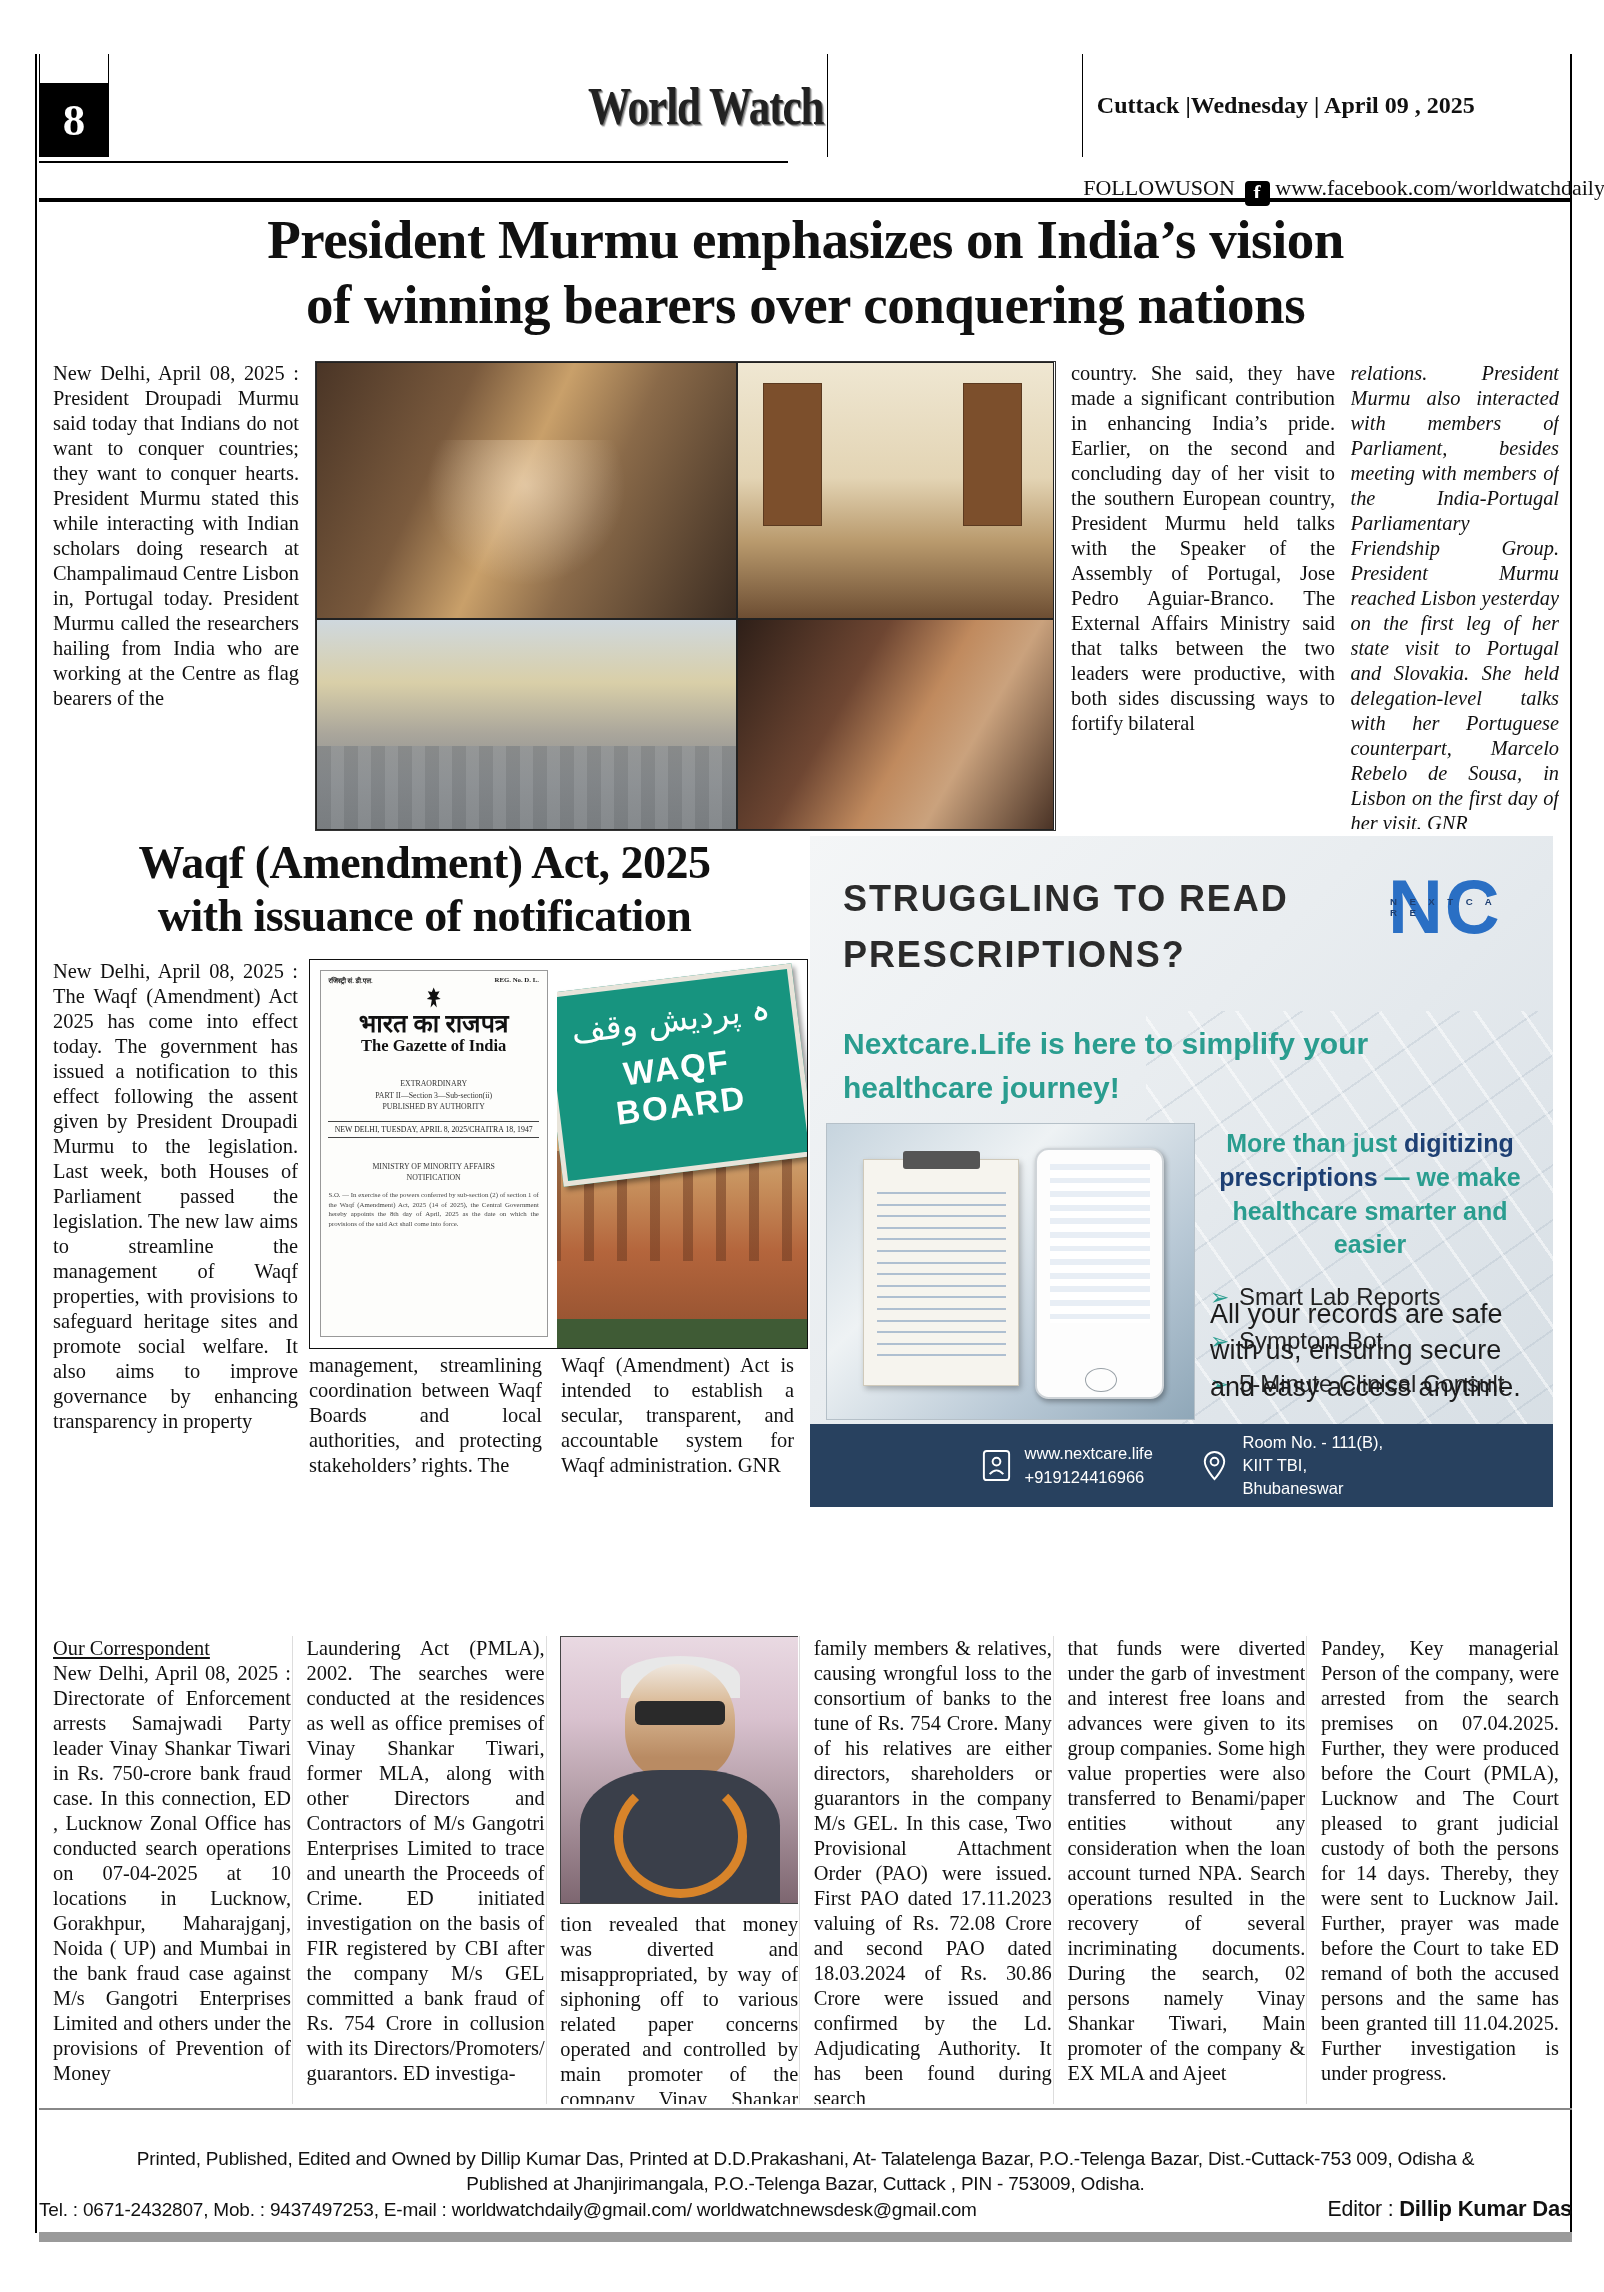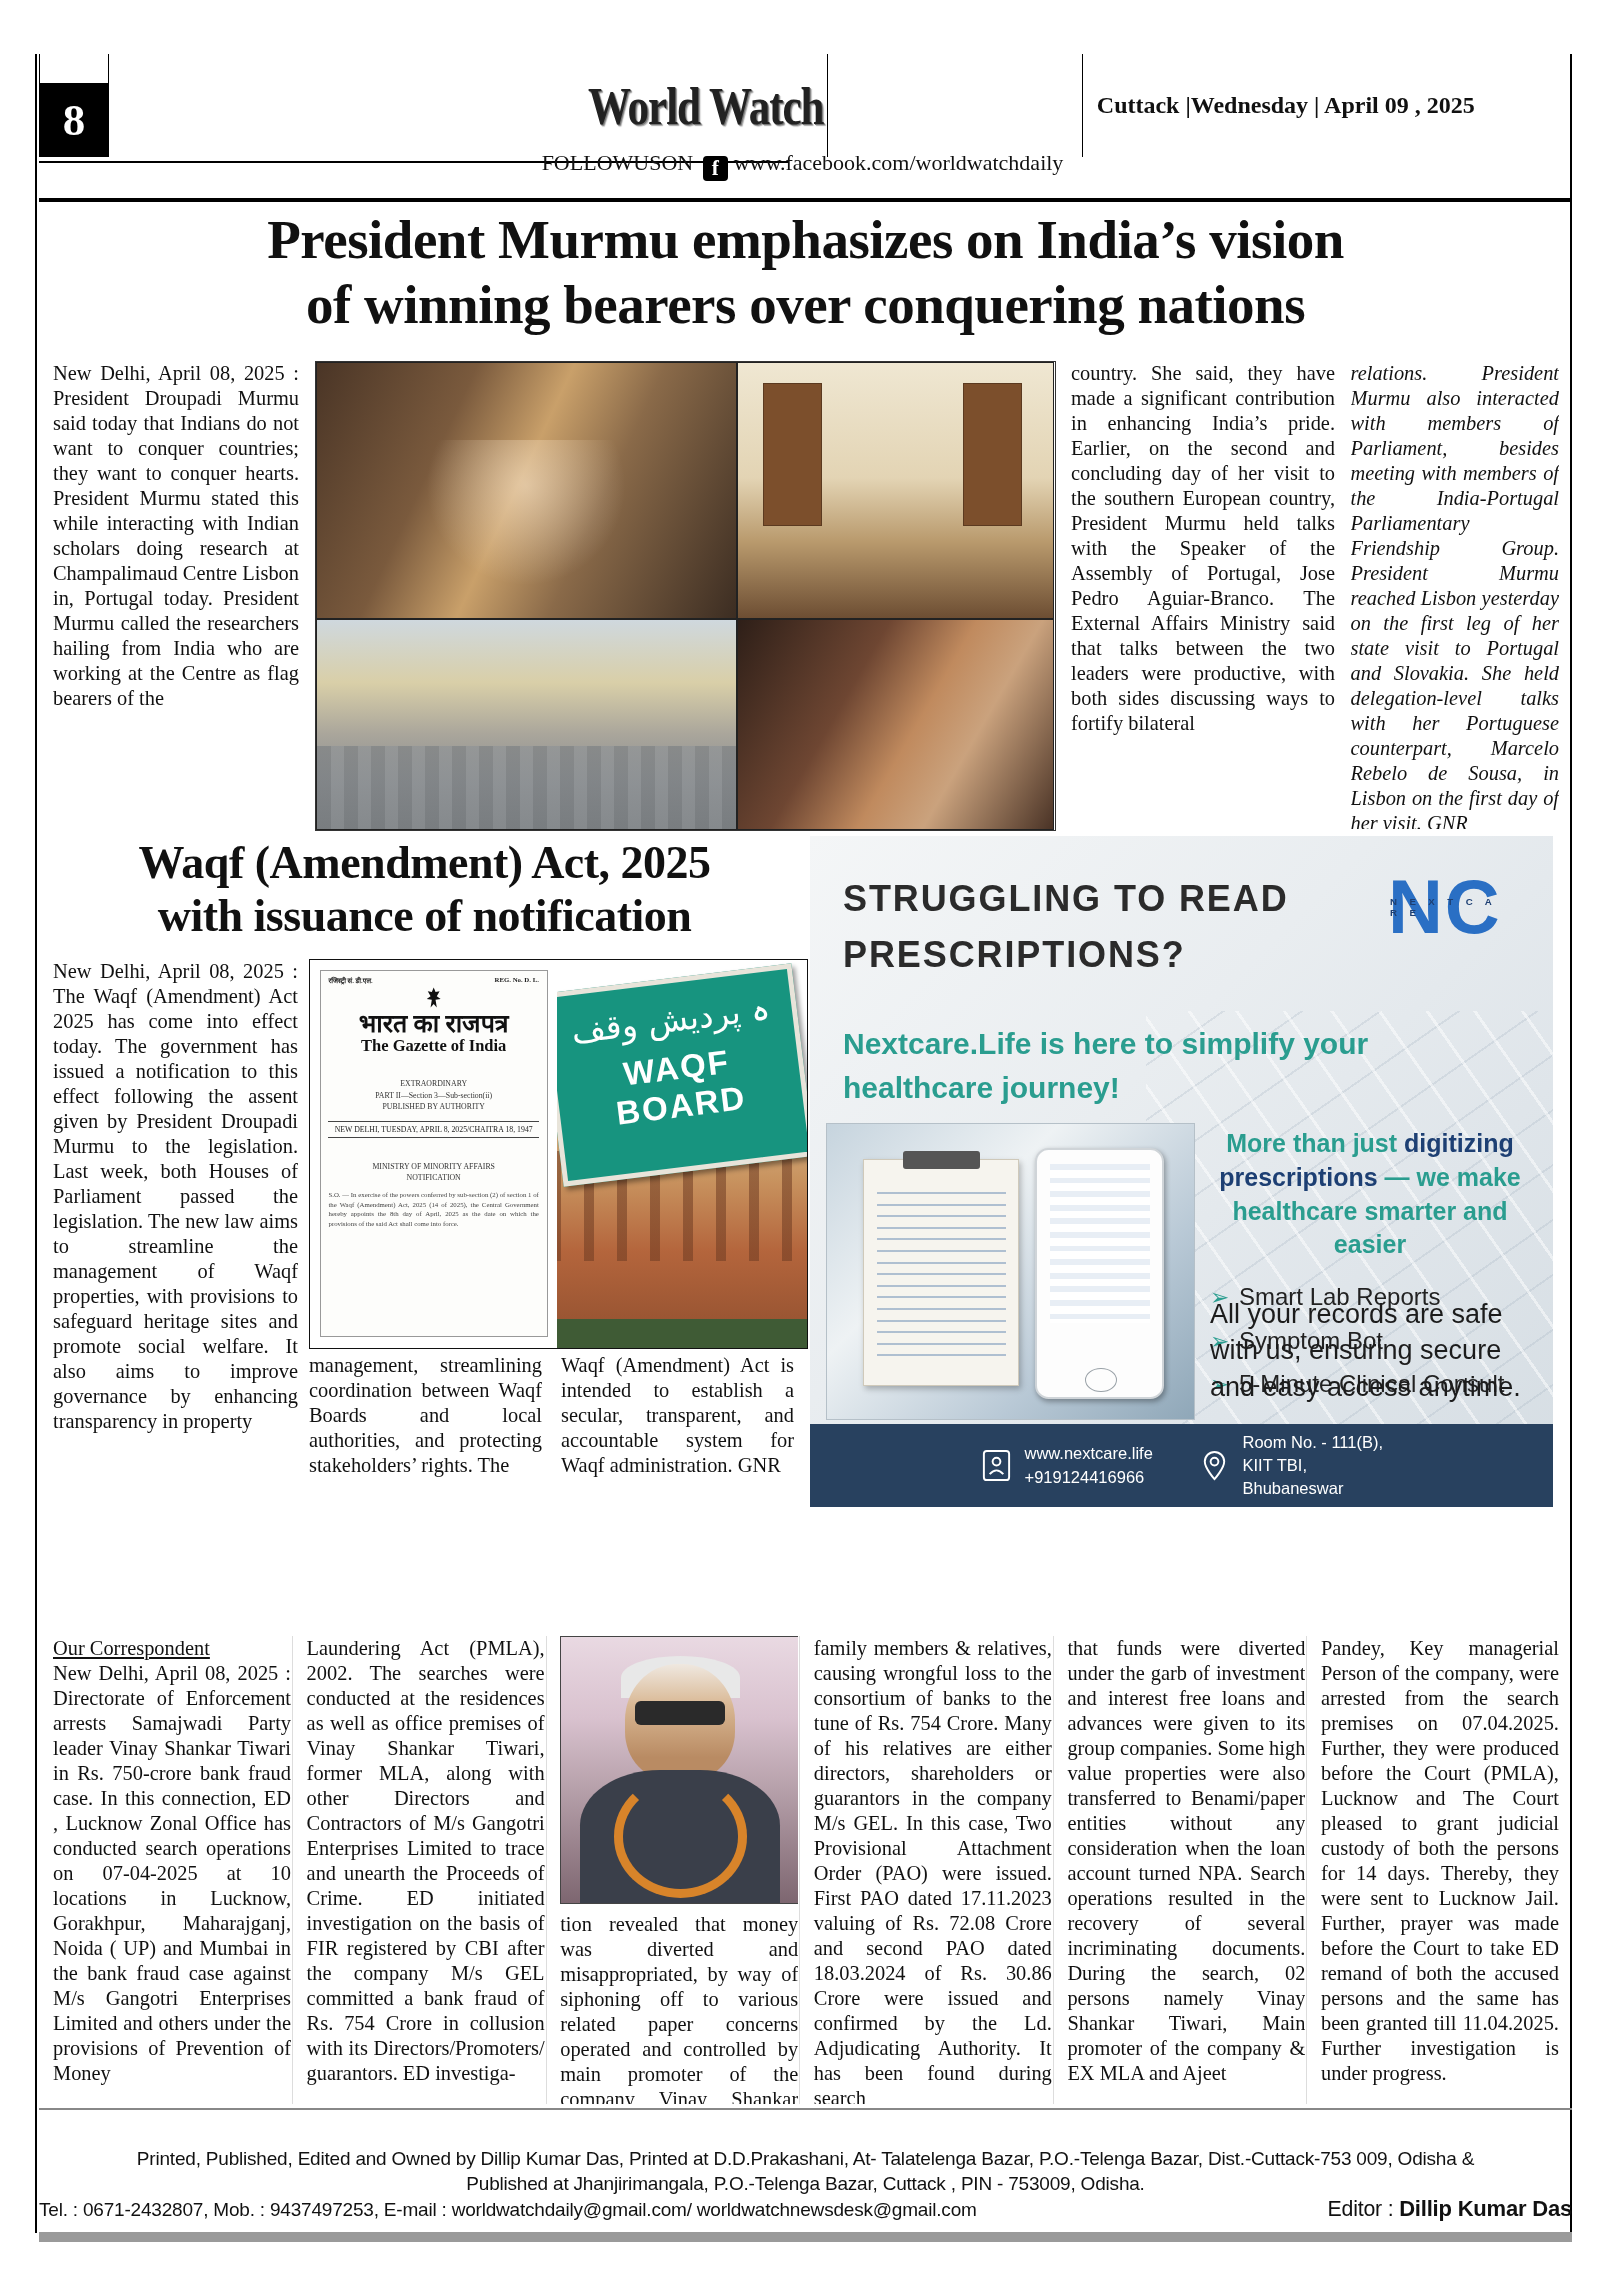--- a/index.html
+++ b/index.html
@@ -12,21 +12,21 @@
   .numwrap{width:68px;display:flex;flex-direction:column;border-left:1.9px solid #000;border-right:1.9px solid #000;}
   .numbox{margin-top:29px;background:#000;color:#fff;flex:1;display:flex;align-items:center;justify-content:center;
           font-size:45px;font-weight:bold;}
   .h-sp1{flex:1;}
   .mastcell{width:243px;display:flex;align-items:center;justify-content:center;border-right:1.9px solid #000;}
   .masthead-logo{font-family:"Liberation Serif",serif;font-weight:bold;font-size:43px;letter-spacing:-1px;
      color:#222;text-shadow:1px 1px 0 #777,1.9px 1.9px 1px #aaa;transform:scaleY(1.25);white-space:nowrap;}
   .h-sp2{width:254px;border-right:1.9px solid #000;}
   .datecell{flex:1;display:flex;align-items:center;padding-left:13.6px;font-weight:bold;font-size:24px;white-space:nowrap;}
   .subrule{position:absolute;top:161px;left:39px;width:749px;height:1.9px;background:#000;}
-  .followline{position:absolute;top:150px;left:0;width:100%;text-align:center;font-size:22px;}
+  .followline{position:absolute;top:175px;left:0;width:100%;text-align:right;font-size:22px;}
   .fb-ic{display:inline-flex;width:25px;height:25px;background:#000;color:#fff;border-radius:3.9px;
          align-items:center;justify-content:center;font-family:"Liberation Serif",serif;font-weight:bold;
          font-size:21.3px;vertical-align:-4.9px;margin:0 5.8px 0 9.7px;}
   .mainrule{position:absolute;top:198px;left:39px;right:33px;height:3.9px;background:#000;}
   
   .h1{position:absolute;top:208px;left:49px;right:43px;text-align:center;font-weight:bold;
       font-size:55px;line-height:1.18;letter-spacing:-0.5px;}
   .a1body{position:absolute;top:361px;left:53px;width:1506px;height:468px;display:flex;gap:15.5px;}
   .a1c1{width:246px;height:468px;}
   .collage{width:739px;height:468px;display:grid;grid-template-columns:57% 43%;grid-template-rows:55% 45%;

